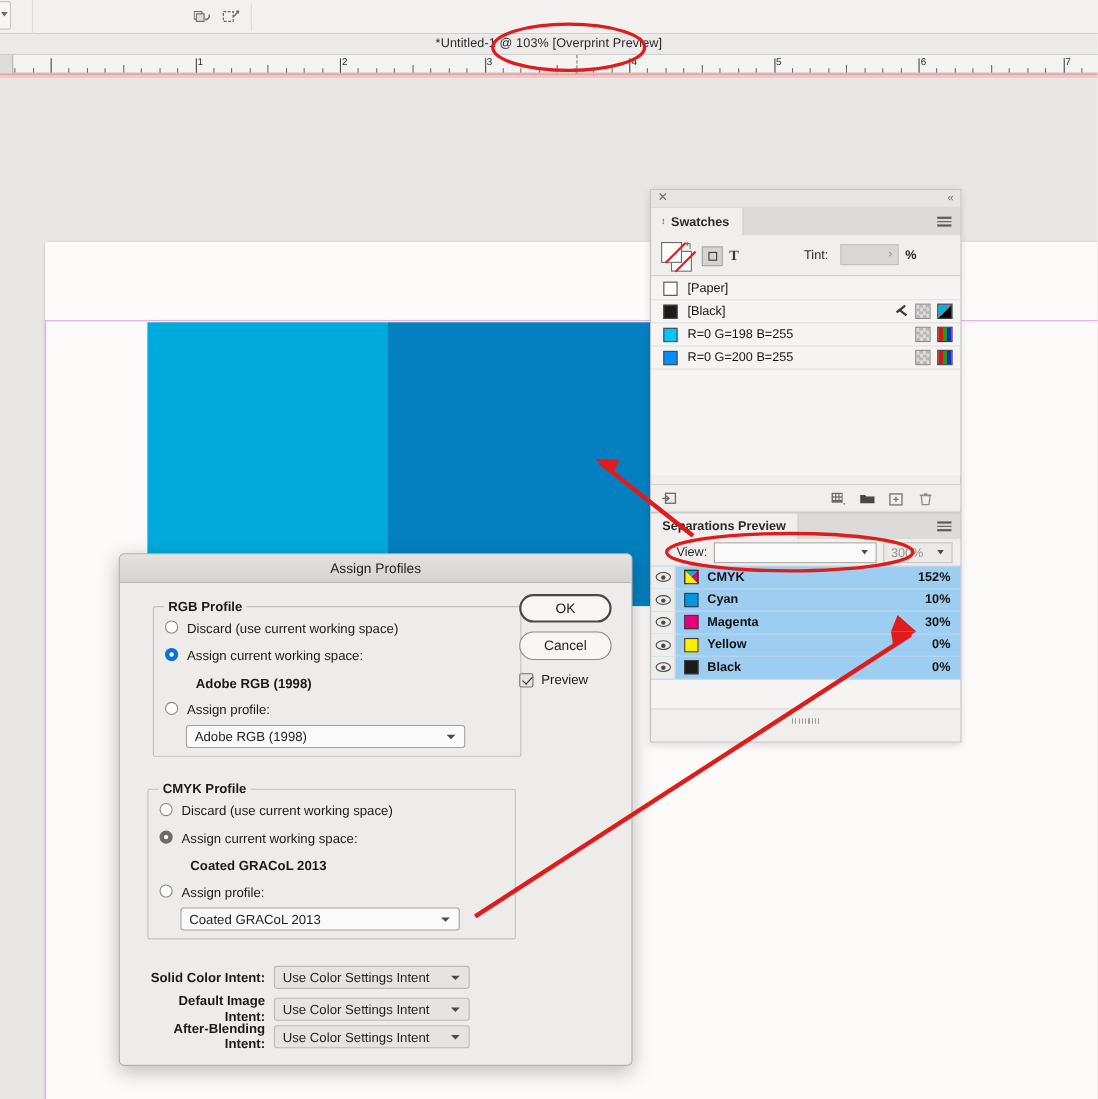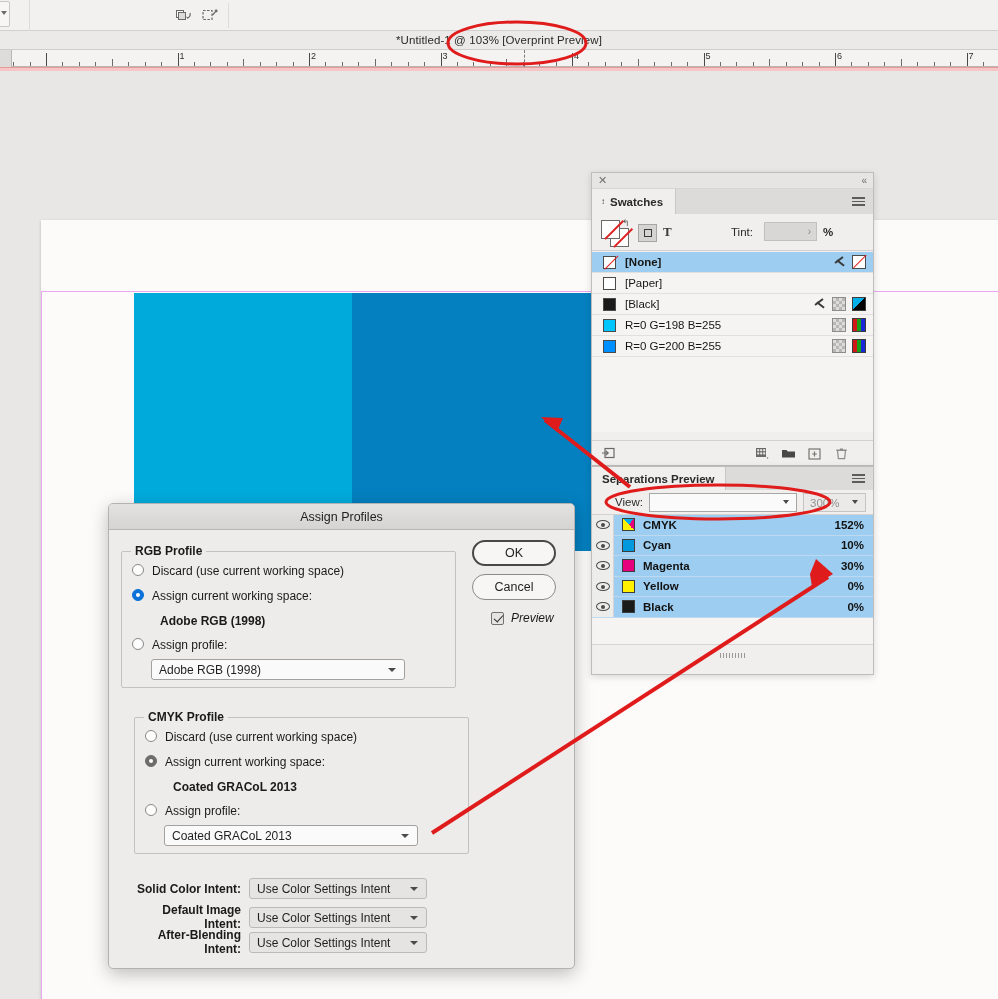--- a/index.html
+++ b/index.html
@@ -338,21 +338,21 @@
   }
   #dialog-title { font-size:12.5px; color:#222; }
 
   .fieldset {
     position:absolute; border:1px solid #c4c2c0; border-radius:2px;
   }
   .fieldset legend {
     position:absolute; left:9px; top:-8px; background:#edecea; padding:0 4px;
     font-size:12px; font-weight:bold; color:#1a1a1a;
   }
-  #rgb-group  { left:10px; top:47px; width:335px; height:137px; }
+  #rgb-group  { left:28px; top:47px; width:335px; height:137px; }
   #cmyk-group { left:23px; top:213px; width:335px; height:137px; }
 
   .radio-row { position:absolute; display:flex; align-items:flex-start; gap:8px; }
   .radio {
     width:12px; height:12px; border-radius:50%;
     border:1.2px solid #8a8886; background:#fdfdfd; position:relative;
   }
   .radio.on { background:#0a72d8; border-color:#0a72d8; }
   .radio.on:after {
     content:''; position:absolute; left:3.4px; top:3.4px; width:4px;height:4px;
@@ -379,22 +379,22 @@
 
   #btn-ok, #btn-cancel {
     position:absolute; left:472px; width:84px; height:26px;
     background:#f7f6f5; border-radius:13px;
     display:flex;align-items:center;justify-content:center;
     font-size:12.5px; color:#1f1f1f;
   }
   #btn-ok { top:540px; border:2px solid #4a4846; font-weight:normal; }
   #btn-cancel { top:574px; border:1.3px solid #8c8a88; }
   #preview-row {
-    position:absolute; left:491px; top:611px;
-    display:flex; align-items:center; gap:7px;font-style:italic;
+    position:absolute; left:472px; top:611px;
+    display:flex; align-items:center; gap:7px;
   }
   #preview-box {
     width:13px;height:13px;border:1px solid #747270;background:#e6e4e2;
     position:relative;border-radius:2px;
   }
   #preview-box:after {
     content:'';position:absolute;left:3.5px;top:0.5px;width:4px;height:8px;
     border:solid #2a2a2a;border-width:0 1.8px 1.8px 0;transform:rotate(42deg);
   }
   #preview-label { font-size:12px; color:#1a1a1a; }
@@ -551,30 +551,20 @@
     <span id="fmt-text">T</span>
     <span id="tint-label">Tint:</span>
     <div id="tint-field">
       <span></span>
       <span class="caret">›</span>
     </div>
     <span id="tint-pct">%</span>
   </div>
 
   <div id="swatch-list">
-      <div class="swatch-row selected">
-        <span class="sw-chip" style="background: rgb(255, 255, 255);">
-          <span class="slash"></span>
-        </span>
-        <span class="sw-name bold">[None]</span>
-        <span class="sw-icons">
-          <span class="ic-pen"></span>
-          <span class="sw-ic ic-none"></span>
-        </span>
-      </div>
       <div class="swatch-row">
         <span class="sw-chip" style="background: rgb(255, 255, 255);"></span>
         <span class="sw-name">[Paper]</span>
       </div>
       <div class="swatch-row">
         <span class="sw-chip" style="background: rgb(26, 26, 26);"></span>
         <span class="sw-name">[Black]</span>
         <span class="sw-icons">
           <span class="ic-pen"></span>
           <span class="sw-ic ic-tint"></span>

